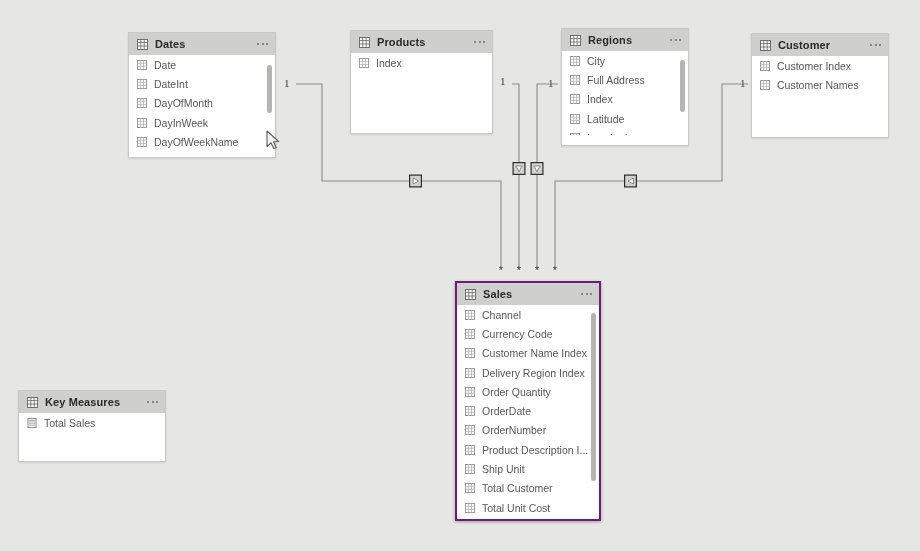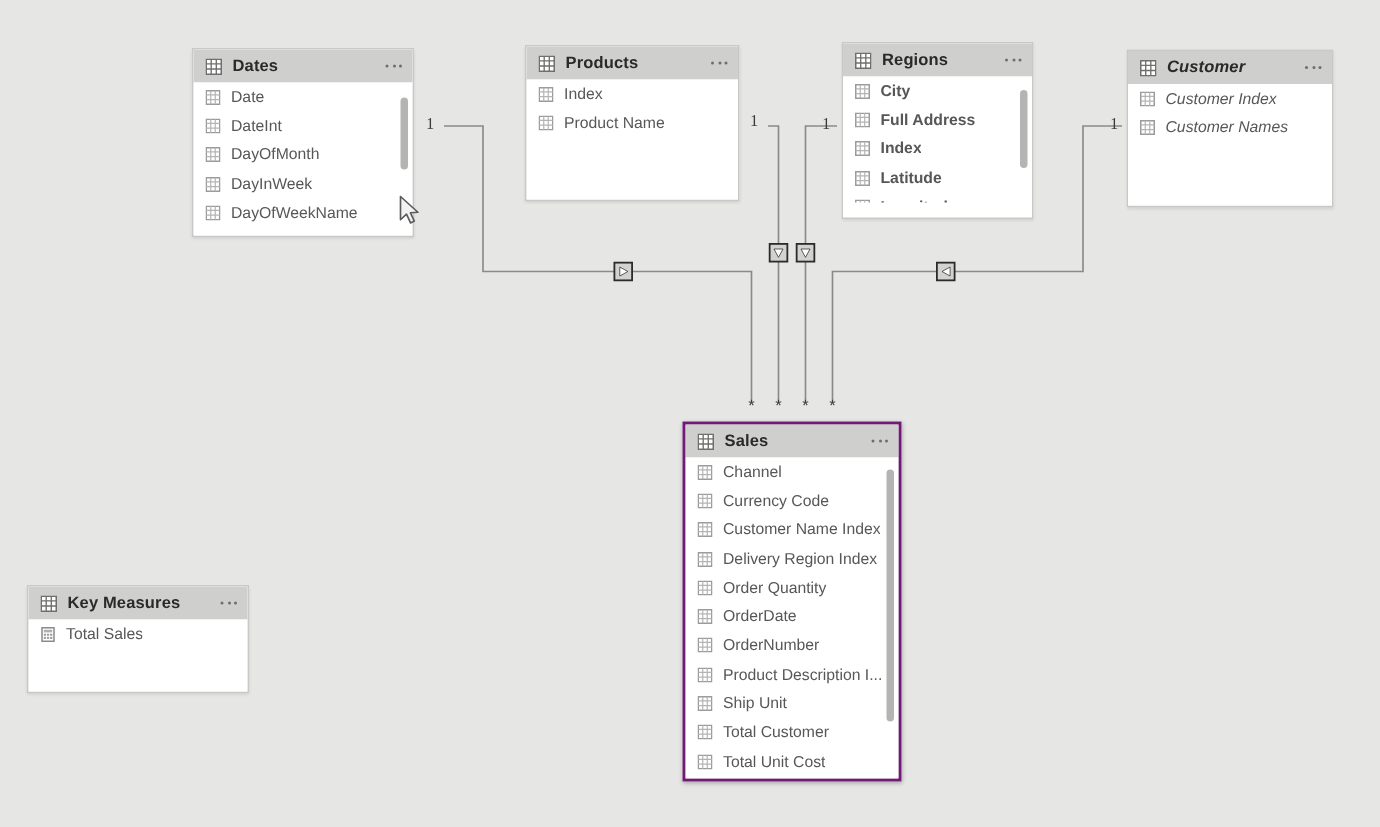--- a/index.html
+++ b/index.html
@@ -295,32 +295,20 @@
           <svg width="10" height="10" viewBox="0 0 10 10">
             <rect x="0.5" y="0.5" width="9" height="9" fill="#ffffff" stroke="#9b9b9b" stroke-width="1"></rect>
             <line x1="0.5" y1="3.3" x2="9.5" y2="3.3" stroke="#b4b4b4" stroke-width="0.8"></line>
             <line x1="0.5" y1="6.4" x2="9.5" y2="6.4" stroke="#b4b4b4" stroke-width="0.8"></line>
             <line x1="3.5" y1="0.5" x2="3.5" y2="9.5" stroke="#b4b4b4" stroke-width="0.8"></line>
             <line x1="6.5" y1="0.5" x2="6.5" y2="9.5" stroke="#b4b4b4" stroke-width="0.8"></line>
           </svg>
         </span>
         <span class="field-label">Index</span>
       </div>
-      <div class="field-row">
-        <span class="field-icon">
-          <svg width="10" height="10" viewBox="0 0 10 10">
-            <rect x="0.5" y="0.5" width="9" height="9" fill="#ffffff" stroke="#9b9b9b" stroke-width="1"></rect>
-            <line x1="0.5" y1="3.3" x2="9.5" y2="3.3" stroke="#b4b4b4" stroke-width="0.8"></line>
-            <line x1="0.5" y1="6.4" x2="9.5" y2="6.4" stroke="#b4b4b4" stroke-width="0.8"></line>
-            <line x1="3.5" y1="0.5" x2="3.5" y2="9.5" stroke="#b4b4b4" stroke-width="0.8"></line>
-            <line x1="6.5" y1="0.5" x2="6.5" y2="9.5" stroke="#b4b4b4" stroke-width="0.8"></line>
-          </svg>
-        </span>
-        <span class="field-label">Product Name</span>
-      </div>
     </div>
   </div>
 
   <div class="table-card" style="left:561px; top:28px; width:128px; height:118px;">
     <div class="card-header">
       <span class="hdr-icon">
         <svg width="11" height="11" viewBox="0 0 11 11">
           <rect x="0.5" y="0.5" width="10" height="10" fill="#ffffff" stroke="#6f6f6f" stroke-width="1"></rect>
           <line x1="0.5" y1="3.6" x2="10.5" y2="3.6" stroke="#6f6f6f" stroke-width="0.9"></line>
           <line x1="0.5" y1="7" x2="10.5" y2="7" stroke="#6f6f6f" stroke-width="0.9"></line>
@@ -328,21 +316,21 @@
           <line x1="7.2" y1="0.5" x2="7.2" y2="10.5" stroke="#6f6f6f" stroke-width="0.9"></line>
         </svg>
       </span>
       <span class="card-title">Regions</span>
       <span class="ellipsis-menu">
           <i></i>
           <i></i>
           <i></i>
         </span>
     </div>
-    <div class="card-body" style="height:84px;font-weight:bold;">
+    <div class="card-body" style="height:84px;">
       <div class="field-row">
         <span class="field-icon">
           <svg width="10" height="10" viewBox="0 0 10 10">
             <rect x="0.5" y="0.5" width="9" height="9" fill="#ffffff" stroke="#9b9b9b" stroke-width="1"></rect>
             <line x1="0.5" y1="3.3" x2="9.5" y2="3.3" stroke="#b4b4b4" stroke-width="0.8"></line>
             <line x1="0.5" y1="6.4" x2="9.5" y2="6.4" stroke="#b4b4b4" stroke-width="0.8"></line>
             <line x1="3.5" y1="0.5" x2="3.5" y2="9.5" stroke="#b4b4b4" stroke-width="0.8"></line>
             <line x1="6.5" y1="0.5" x2="6.5" y2="9.5" stroke="#b4b4b4" stroke-width="0.8"></line>
           </svg>
         </span>
@@ -393,21 +381,21 @@
             <line x1="3.5" y1="0.5" x2="3.5" y2="9.5" stroke="#b4b4b4" stroke-width="0.8"></line>
             <line x1="6.5" y1="0.5" x2="6.5" y2="9.5" stroke="#b4b4b4" stroke-width="0.8"></line>
           </svg>
         </span>
         <span class="field-label">Longitude</span>
       </div>
       <div class="card-scrollbar" style="top:9px; height:52px;"></div>
     </div>
   </div>
 
-  <div class="table-card" style="left:751px; top:33px; width:138px; height:105px;font-style:italic;">
+  <div class="table-card" style="left:751px; top:33px; width:138px; height:105px;">
     <div class="card-header">
       <span class="hdr-icon">
         <svg width="11" height="11" viewBox="0 0 11 11">
           <rect x="0.5" y="0.5" width="10" height="10" fill="#ffffff" stroke="#6f6f6f" stroke-width="1"></rect>
           <line x1="0.5" y1="3.6" x2="10.5" y2="3.6" stroke="#6f6f6f" stroke-width="0.9"></line>
           <line x1="0.5" y1="7" x2="10.5" y2="7" stroke="#6f6f6f" stroke-width="0.9"></line>
           <line x1="3.8" y1="0.5" x2="3.8" y2="10.5" stroke="#6f6f6f" stroke-width="0.9"></line>
           <line x1="7.2" y1="0.5" x2="7.2" y2="10.5" stroke="#6f6f6f" stroke-width="0.9"></line>
         </svg>
       </span>

